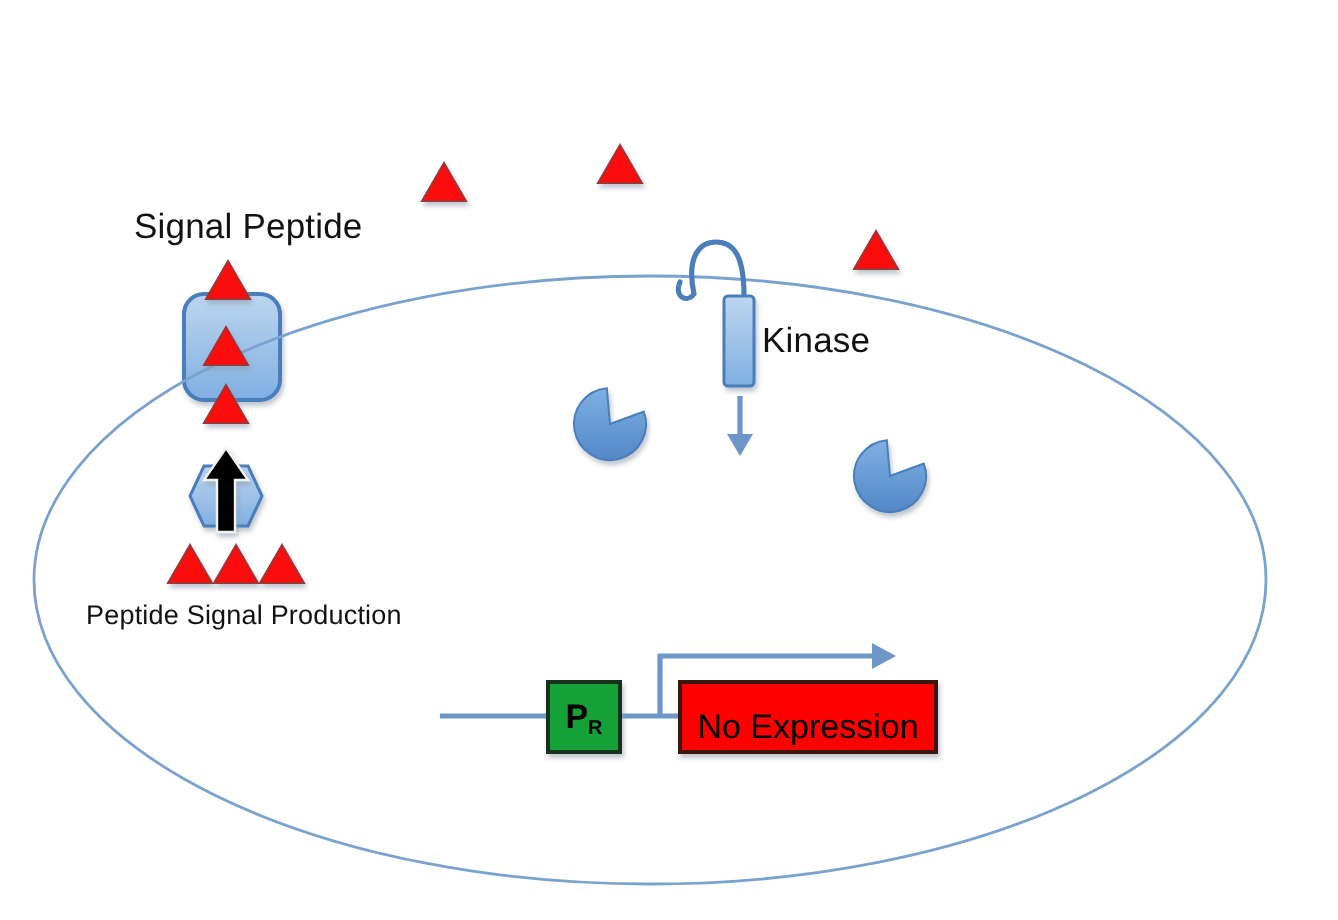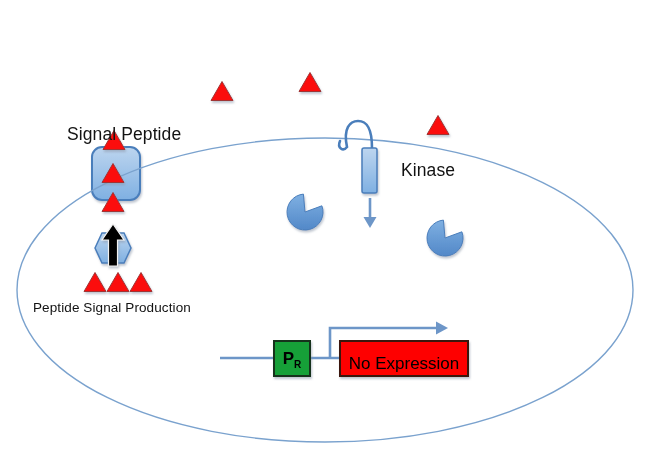--- a/index.html
+++ b/index.html
@@ -79,26 +79,26 @@
         <polygon points="0,-9.5 11,9.5 -11,9.5" transform="translate(438,125)" class="signal-triangle"></polygon>
         <polygon points="0,-9.5 11,9.5 -11,9.5" transform="translate(114,140)" class="signal-triangle"></polygon>
         <polygon points="0,-9.5 11,9.5 -11,9.5" transform="translate(113,173)" class="signal-triangle"></polygon>
         <polygon points="0,-9.5 11,9.5 -11,9.5" transform="translate(113,202)" class="signal-triangle"></polygon>
         <polygon points="0,-9.5 11,9.5 -11,9.5" transform="translate(95,282)" class="signal-triangle"></polygon>
         <polygon points="0,-9.5 11,9.5 -11,9.5" transform="translate(118,282)" class="signal-triangle"></polygon>
         <polygon points="0,-9.5 11,9.5 -11,9.5" transform="translate(141,282)" class="signal-triangle"></polygon>
       </g>
   </svg>
 
-  <div class="label label-lg" style="left:67px;top:103px;margin-top:21px;">Signal Peptide</div>
+  <div class="label label-lg" style="left:67px;top:103px;">Signal Peptide</div>
 
-  <div class="label label-lg" style="left:381px;top:160px;padding-left:20px;">Kinase</div>
+  <div class="label label-lg" style="left:381px;top:160px;">Kinase</div>
 
 
-  <div class="label label-sm" style="left:33px;top:300px;">Peptide Signal Production</div>
+  <div class="label label-sm" style="left:43px;top:300px;">Peptide Signal Production</div>
 
   <div class="box-label" id="promoter-text">
     <span>P</span>
       <span class="sub">R</span>
   </div>
 
   <div class="box-label" id="no-expression-text">No Expression</div>
 </div>
 
 </body></html>

